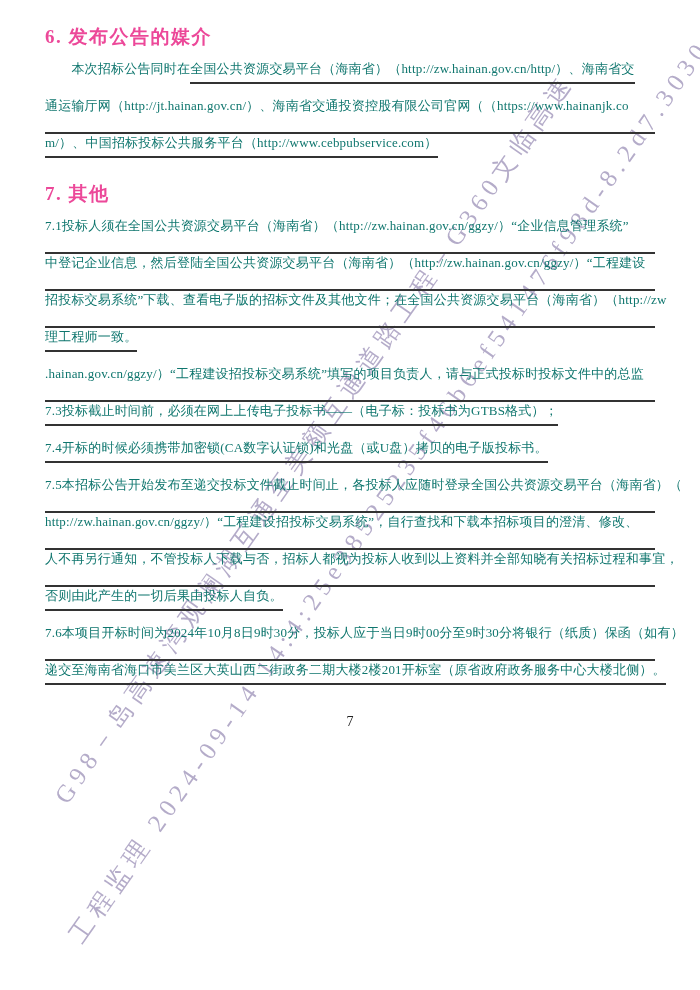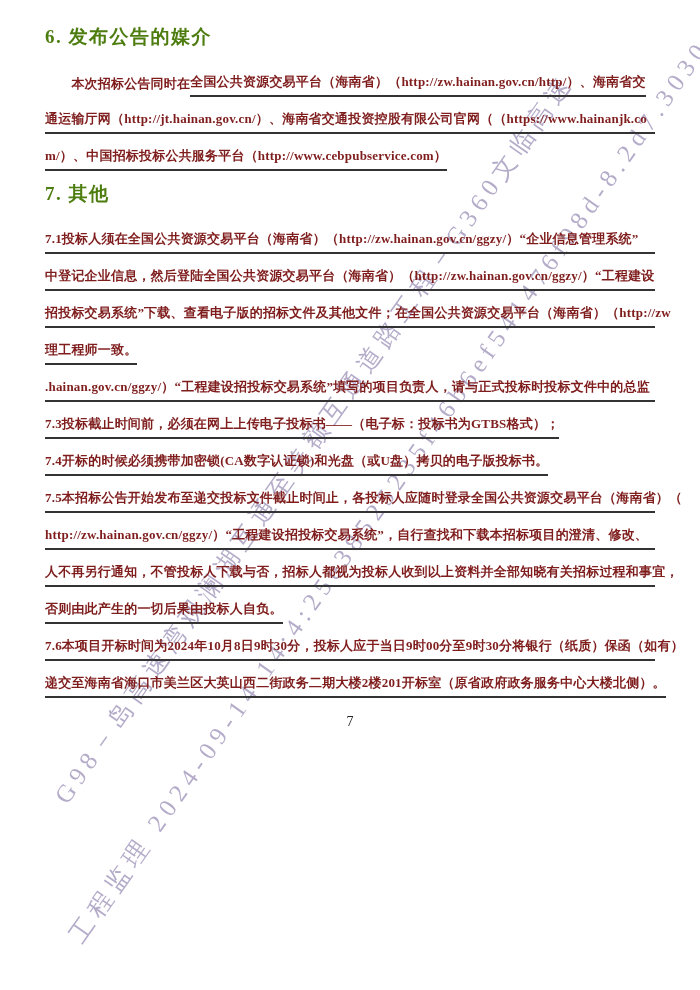--- a/index.html
+++ b/index.html
@@ -46,31 +46,31 @@
     color:#1b1b1b;
   }
   .sec-heading{
     height:46px;
     display:flex;align-items:flex-end;
     padding-bottom:10px;
     box-sizing:border-box;
     font-size:19px;
     font-weight:bold;
     letter-spacing:1.5px;
-    color:#4d7c0f;
+    color:#ec4899;
   }
   .line{
     height:37px;
     box-sizing:border-box;
-    display:flex;align-items:flex-end;
+    display:flex;align-items:flex-start;
     font-size:13px;
-    font-weight:700;
+    font-weight:400;
     letter-spacing:0.2px;
     white-space:nowrap;
-    color:#7f1d1d;
+    color:#0f766e;
   }
   .line span{display:inline-block;padding-bottom:4px;}
   .line span.u{border-bottom:2px solid #333;}
   .line.full{border-bottom:2px solid #333;}
   .line.full span.u{border-bottom:none;}
   .page-num{
     position:relative;z-index:2;
     margin-top:16px;
     text-align:center;
     font-size:14px;

